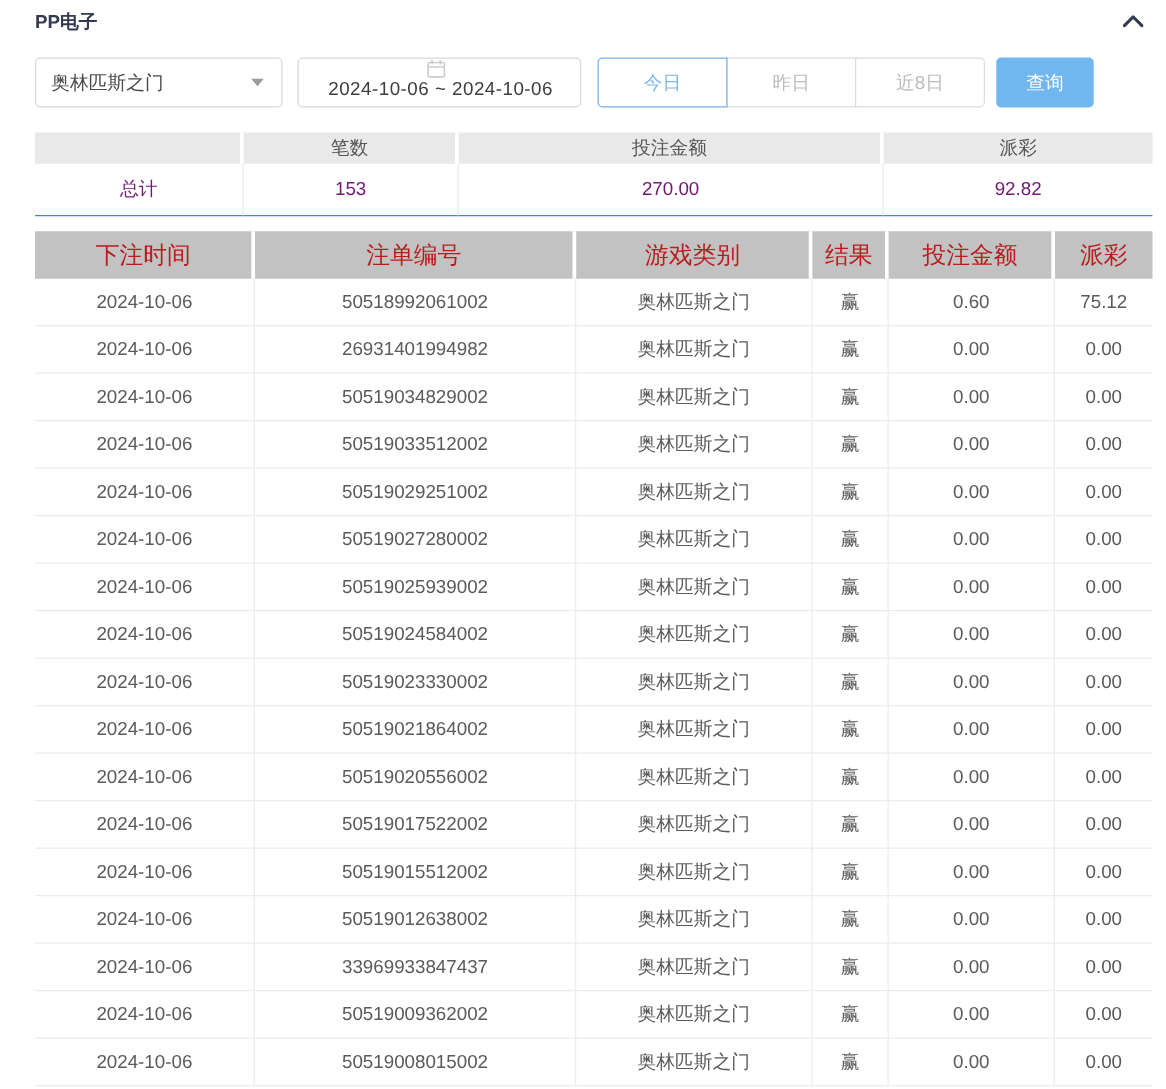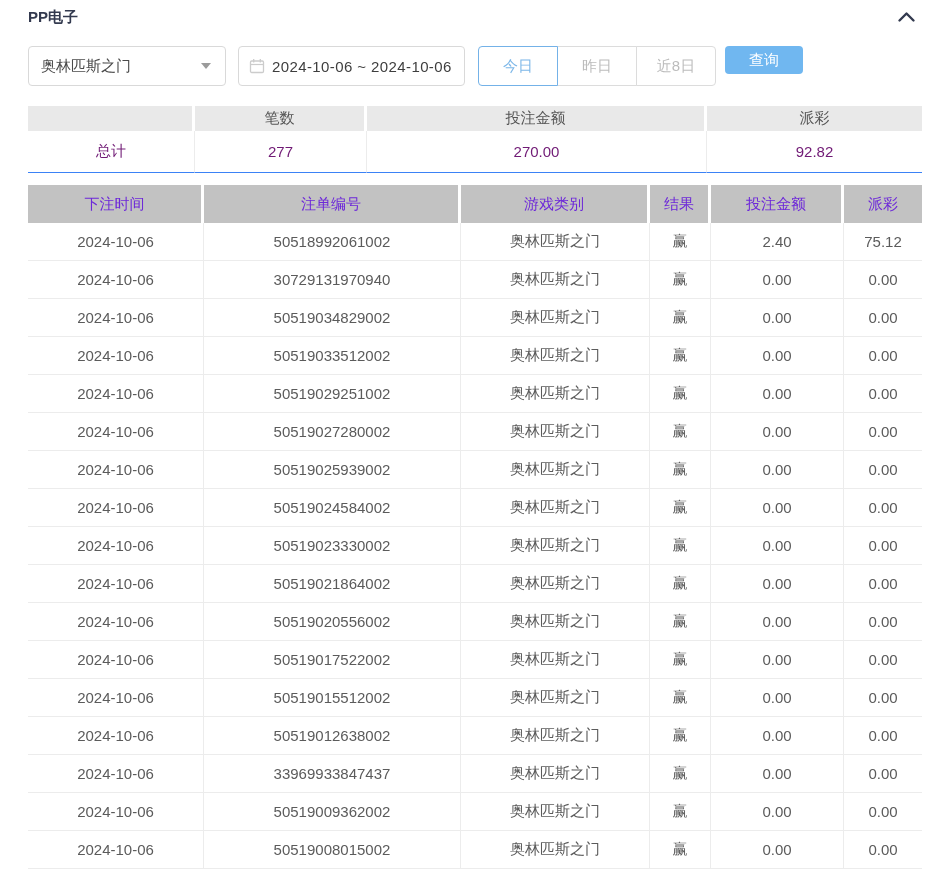--- a/index.html
+++ b/index.html
@@ -25,35 +25,35 @@
   }
   .select-box .sel-label { flex:1; }
   .caret-down {
     width:0; height:0;
     border-left:5px solid transparent; border-right:5px solid transparent;
     border-top:6px solid #9b9b9b;
   }
   .date-box {
     margin-left:12px; width:227px; height:40px; border:1px solid #d9d9d9; border-radius:4px;
     display:flex; align-items:center; padding:0 8px 0 10px; background:#fff;
-    font-size:15px; letter-spacing:0.4px; color:#3e3e3e; white-space:nowrap;
+    font-size:15px; letter-spacing:0.4px; color:#3e3e3e; white-space:nowrap;flex-direction:column;
   }
   .date-box .cal { margin-right:7px; display:flex; flex:none; }
   .btn-group { margin-left:13px; display:flex; }
   .btn-seg {
-    width:80px; height:40px; border:1px solid #dcdcdc; background:#fff;
+    width:104px; height:40px; border:1px solid #dcdcdc; background:#fff;
     display:flex; align-items:center; justify-content:center;
     font-size:15px; color:#bcbcbc; cursor:pointer;text-align:right;
   }
   .btn-seg + .btn-seg { margin-left:-1px; }
   .btn-seg.first { border-radius:4px 0 0 4px; }
   .btn-seg.last { border-radius:0 4px 4px 0; }
   .btn-seg.active { border-color:#74b2e8; color:#7db7e8; position:relative; z-index:2; }
   .search-btn {
-    margin-left:9px; width:78px; height:28px; border:none; border-radius:4px;
+    margin-left:9px; width:78px; height:40px; border:none; border-radius:4px;
     background:#70b7f0; color:#ffffff; font-size:15px; cursor:pointer;
     display:flex; align-items:center; justify-content:center;
     font-family:inherit;
   }
 
   
   table { border-collapse:separate; border-spacing:0; table-layout:fixed; width:894px; }
   td, th { padding:0; text-align:center; overflow:hidden; white-space:nowrap; }
 
   .summary-table { margin-top:20px; }
@@ -64,21 +64,21 @@
   .summary-table th:not(:last-child) { border-right:3px solid #ffffff; }
   .summary-table td {
     height:42px; font-size:15px; color:#701a75;
     border-bottom:1px solid #3b82f6;
   }
   .summary-table td:not(:last-child) { border-right:1px solid #ececec; }
 
   .bets-table { margin-top:12px; }
   .bets-table th {
     background:#c2c2c2; height:38px; font-weight:normal;
-    font-size:15px; color:#6d28d9;
+    font-size:19px; color:#b91c1c;
   }
   .bets-table th:not(:last-child) { border-right:3px solid #ffffff; }
   .bets-table td {
     height:38px; font-size:15px; color:#5b5b5b;
     border-bottom:1px solid #ececec;
   }
   .bets-table td:not(:last-child) { border-right:1px solid #ececec; }
 </style>
 </head>
 <body>
@@ -129,21 +129,21 @@
       <tr>
         <th></th>
         <th>笔数</th>
         <th>投注金额</th>
         <th>派彩</th>
       </tr>
     </thead>
     <tbody>
       <tr>
         <td>总计</td>
-        <td>277</td>
+        <td>153</td>
         <td>270.00</td>
         <td>92.82</td>
       </tr>
     </tbody>
   </table>
 
   <table class="bets-table">
     <colgroup>
         <col style="width:176px">
         <col style="width:257px">
@@ -161,26 +161,26 @@
         <th>投注金额</th>
         <th>派彩</th>
       </tr>
     </thead>
     <tbody>
         <tr>
           <td>2024-10-06</td>
           <td>50518992061002</td>
           <td>奥林匹斯之门</td>
           <td>赢</td>
-          <td>2.40</td>
+          <td>0.60</td>
           <td>75.12</td>
         </tr>
         <tr>
           <td>2024-10-06</td>
-          <td>30729131970940</td>
+          <td>26931401994982</td>
           <td>奥林匹斯之门</td>
           <td>赢</td>
           <td>0.00</td>
           <td>0.00</td>
         </tr>
         <tr>
           <td>2024-10-06</td>
           <td>50519034829002</td>
           <td>奥林匹斯之门</td>
           <td>赢</td>

